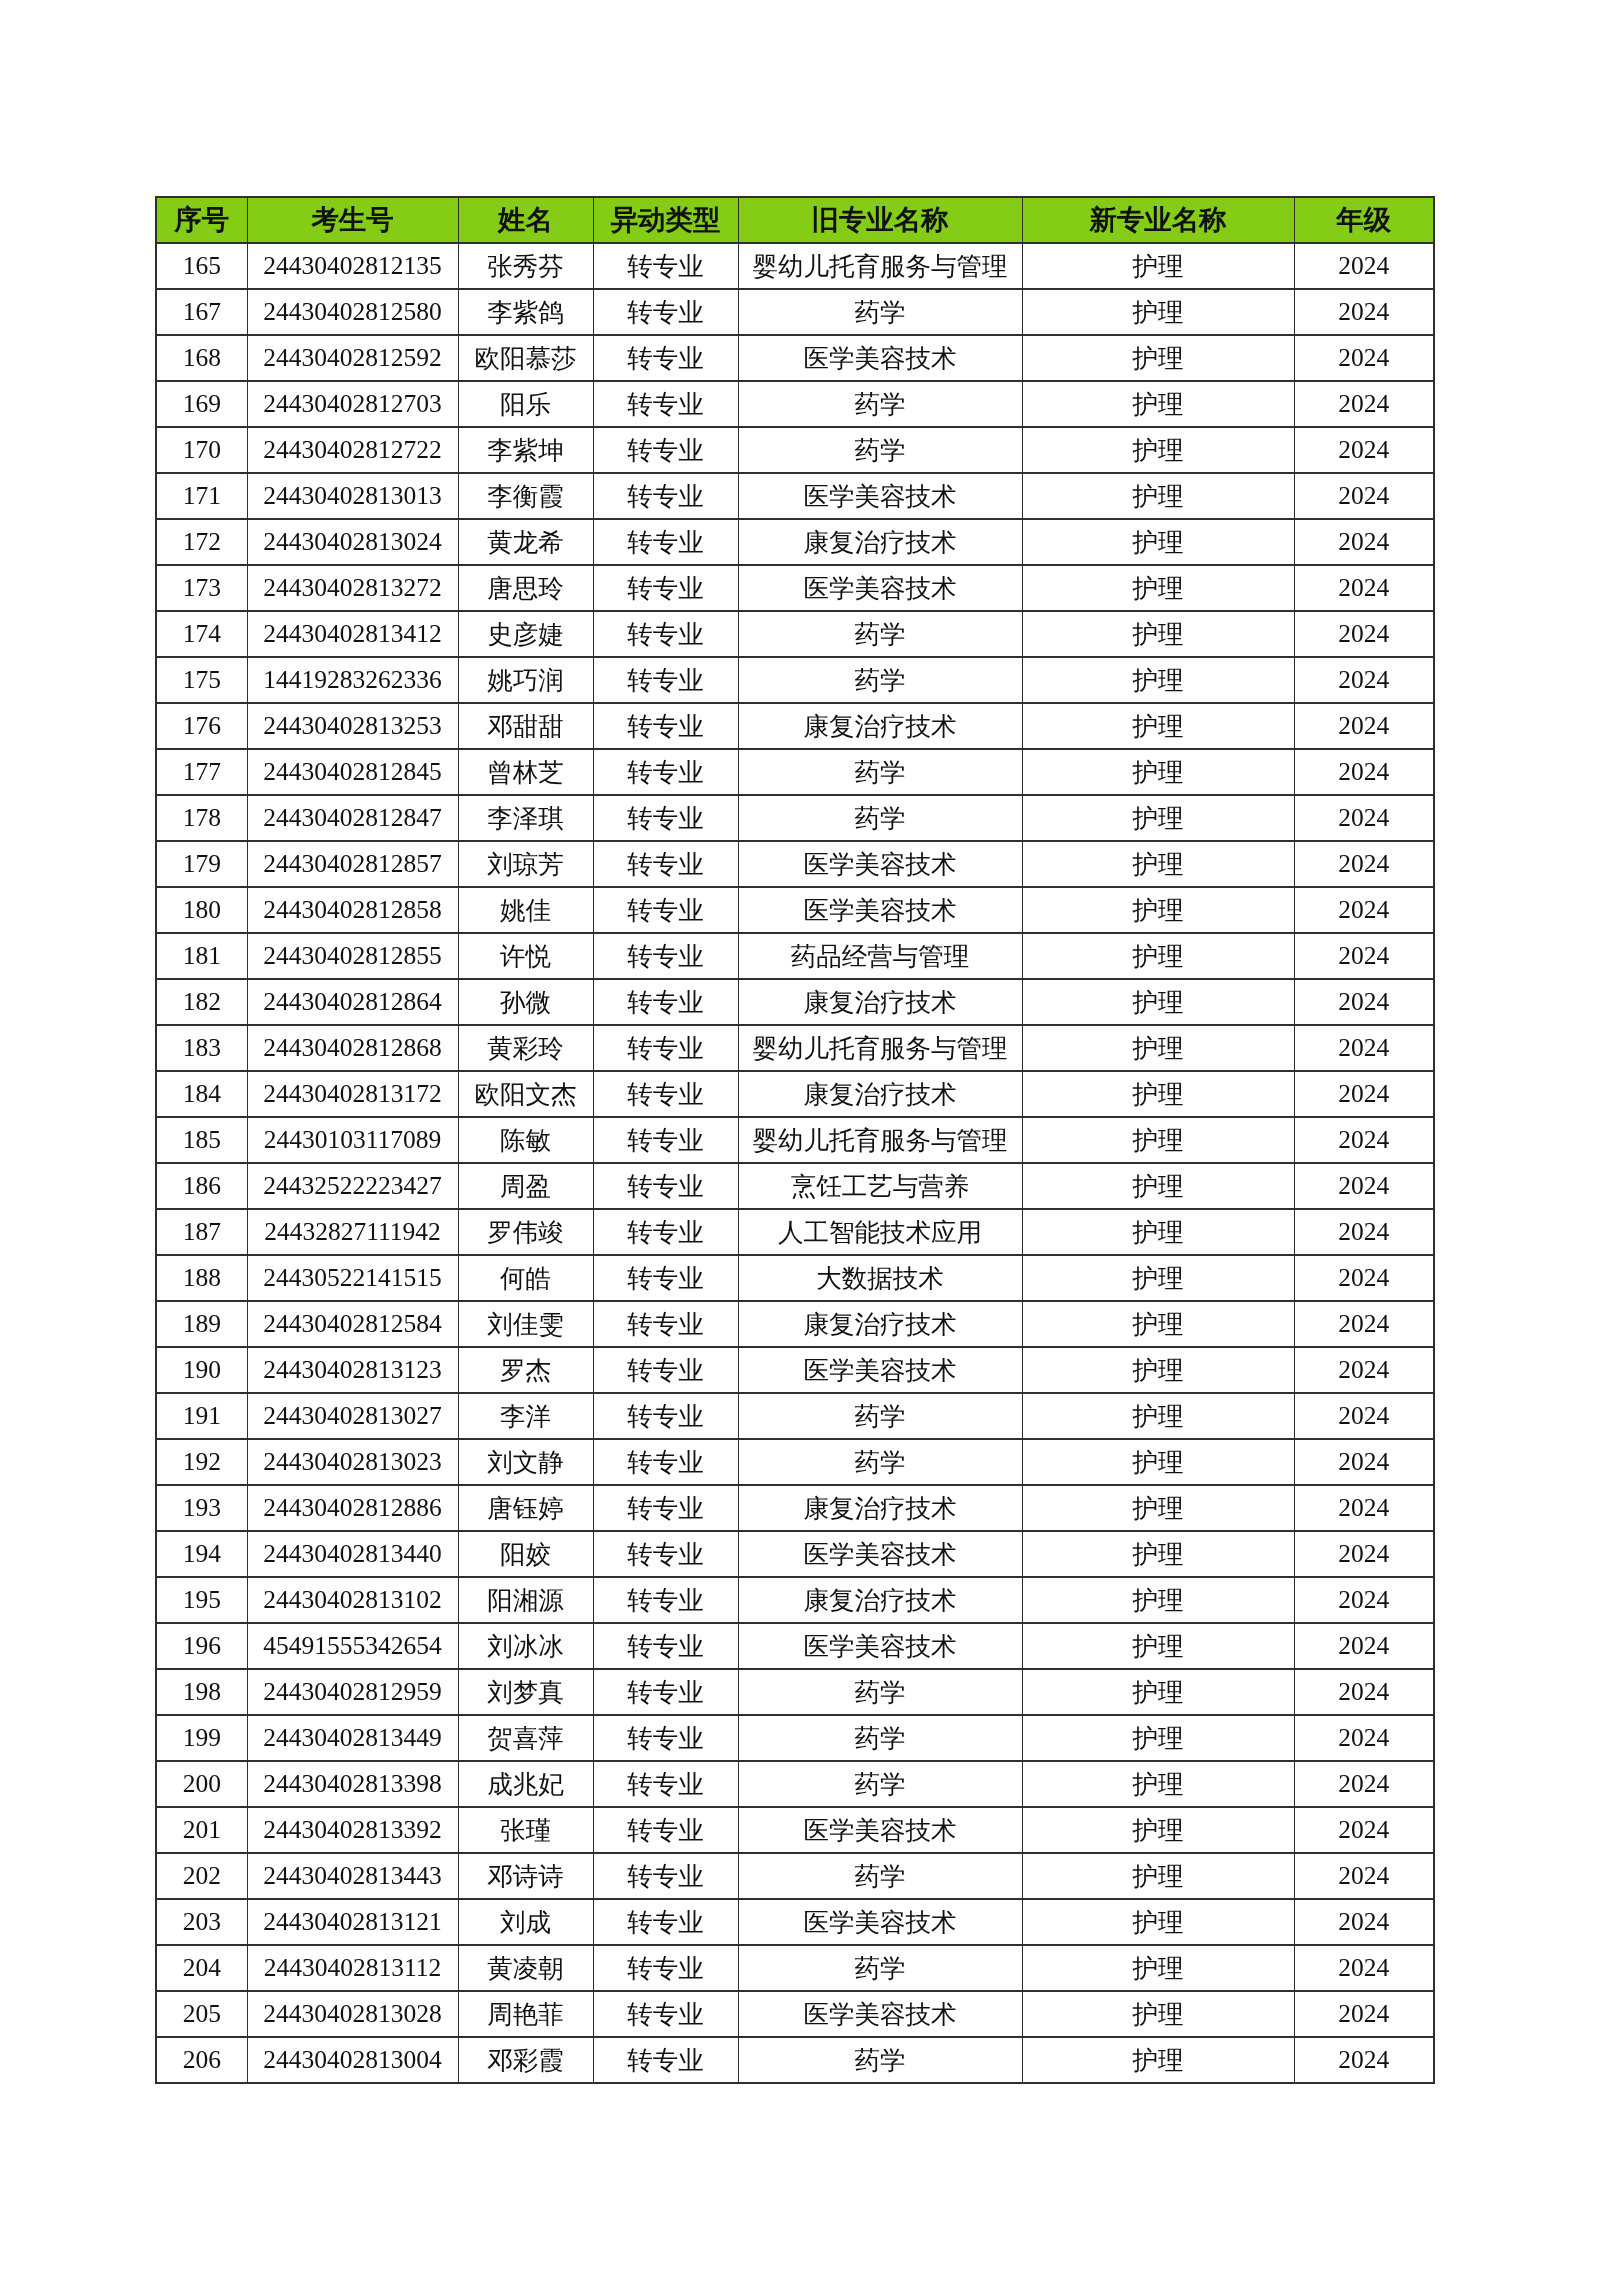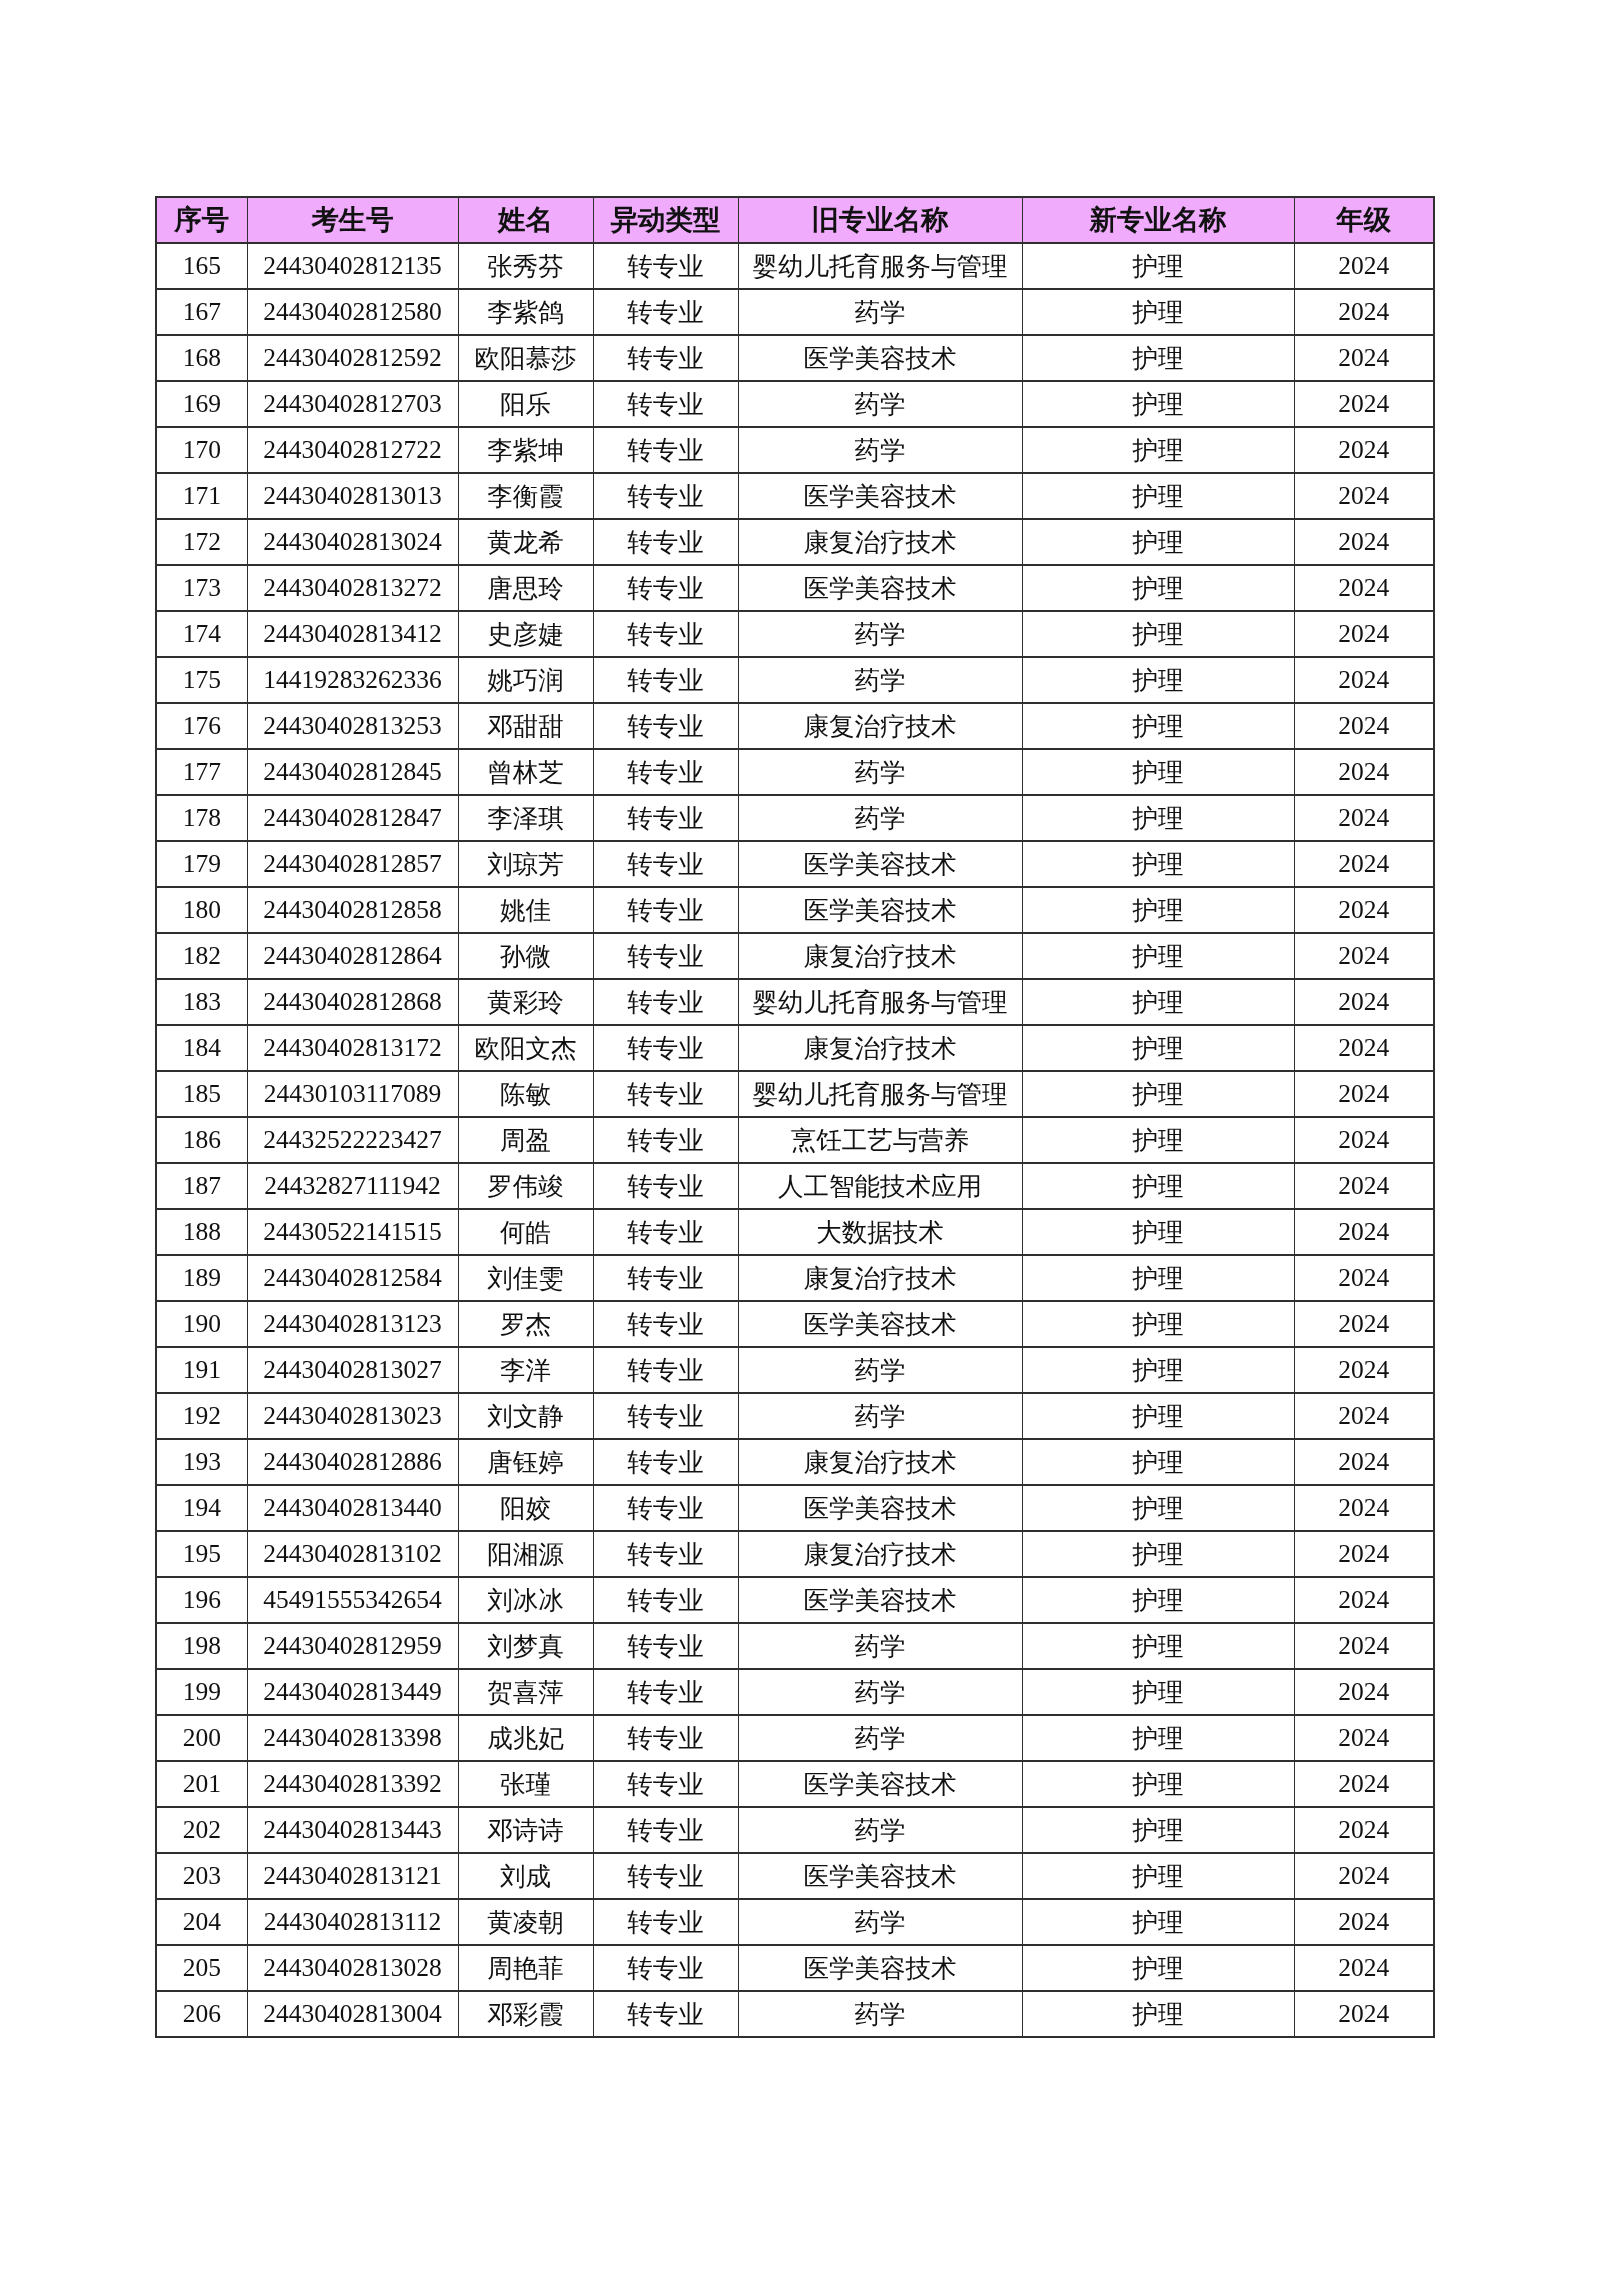--- a/index.html
+++ b/index.html
@@ -31,21 +31,21 @@
     border-left-width: 1px;
     border-right-width: 1px;
     height: 44px;
     padding: 0 2px;
     text-align: center;
     vertical-align: middle;
     overflow: hidden;
     white-space: nowrap;
   }
   table.roster thead th {
-    background: #f0abfc;
+    background: #84cc16;
     font-weight: bold;
     font-size: 27.4px;
     border-bottom-width: 2.9px;
   }
   table.roster tbody td {
     background: #ffffff;
     font-size: 25.5px;
     font-weight: normal;
   }
   col.c-index    { width: 91px;  }
@@ -211,20 +211,29 @@
         <tr>
       <td>180</td>
       <td>24430402812858</td>
       <td>姚佳</td>
       <td>转专业</td>
       <td>医学美容技术</td>
       <td>护理</td>
       <td>2024</td>
     </tr>
         <tr>
+      <td>181</td>
+      <td>24430402812855</td>
+      <td>许悦</td>
+      <td>转专业</td>
+      <td>药品经营与管理</td>
+      <td>护理</td>
+      <td>2024</td>
+    </tr>
+        <tr>
       <td>182</td>
       <td>24430402812864</td>
       <td>孙微</td>
       <td>转专业</td>
       <td>康复治疗技术</td>
       <td>护理</td>
       <td>2024</td>
     </tr>
         <tr>
       <td>183</td>

